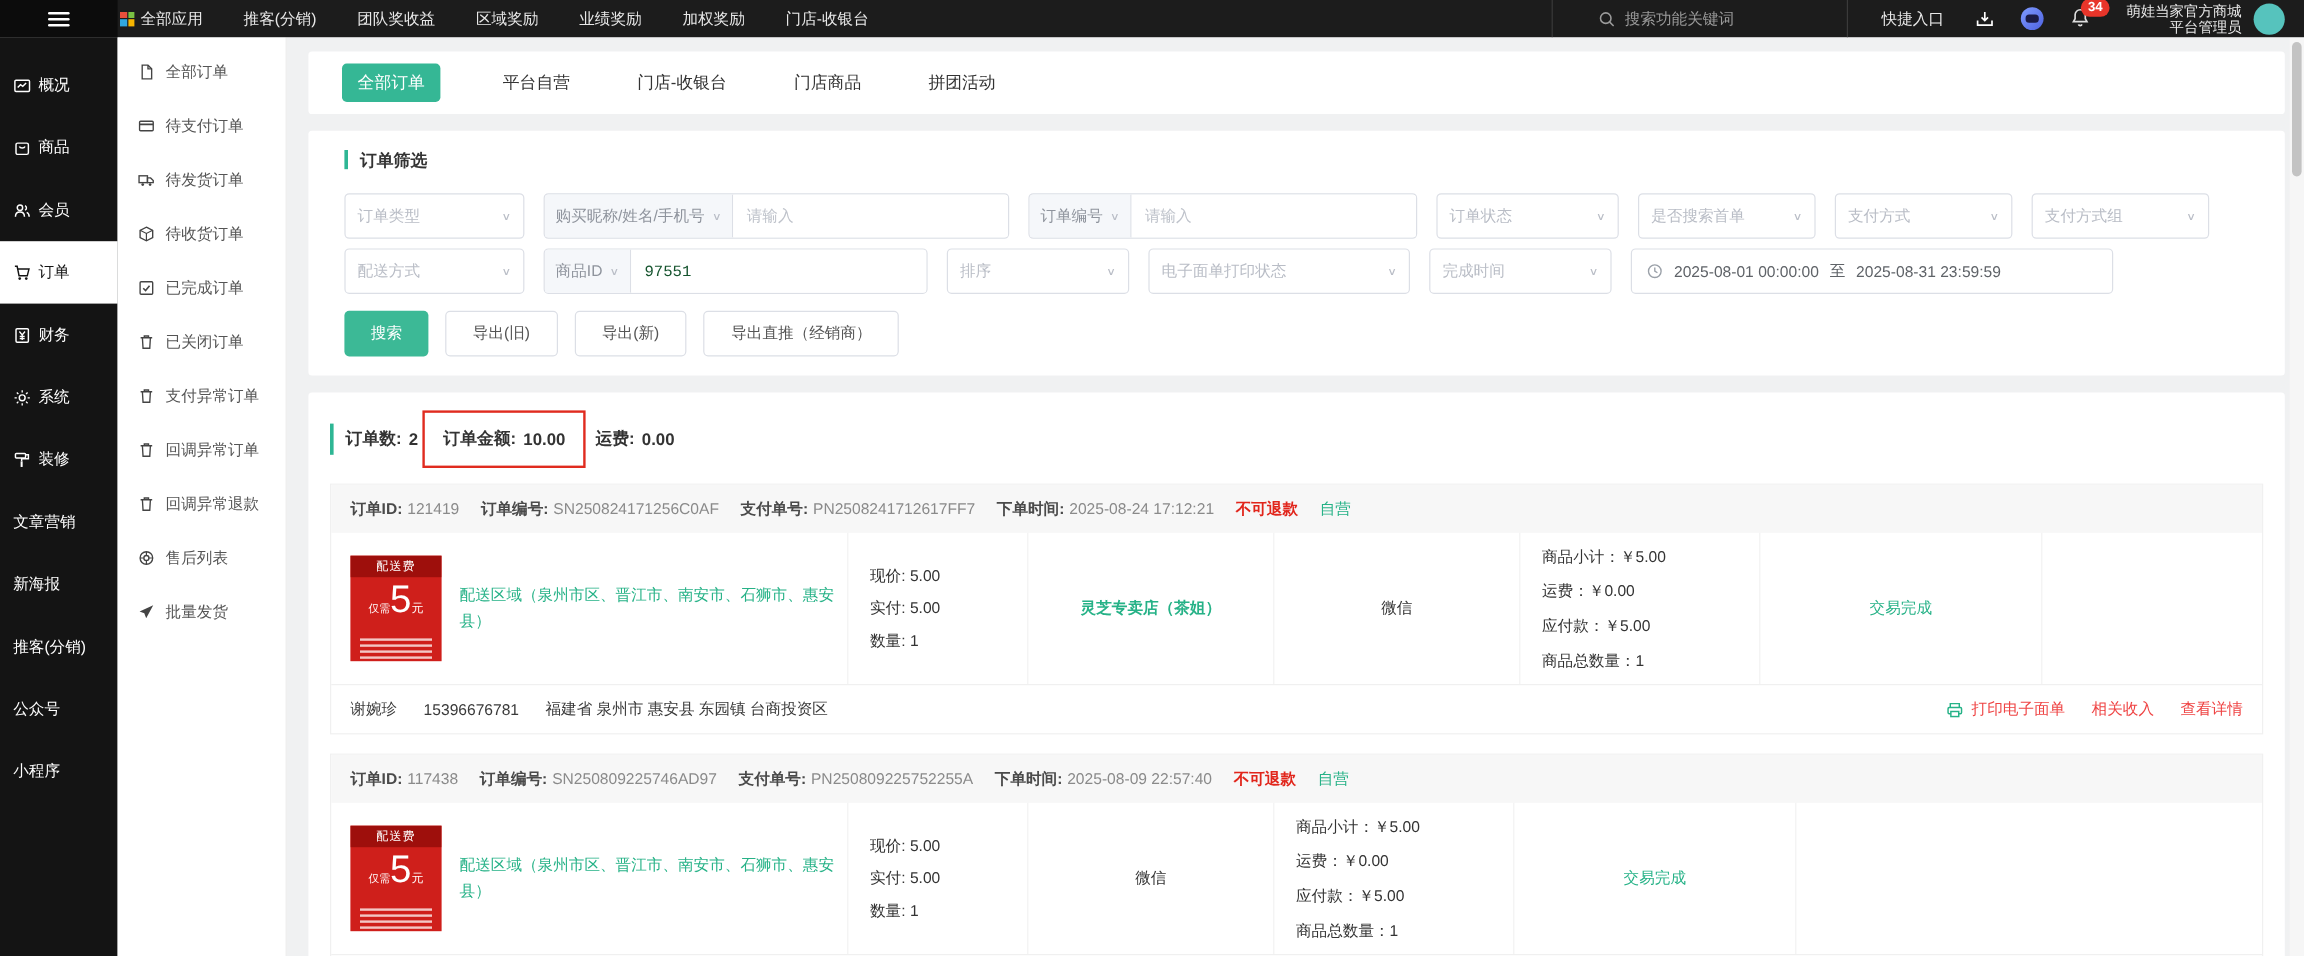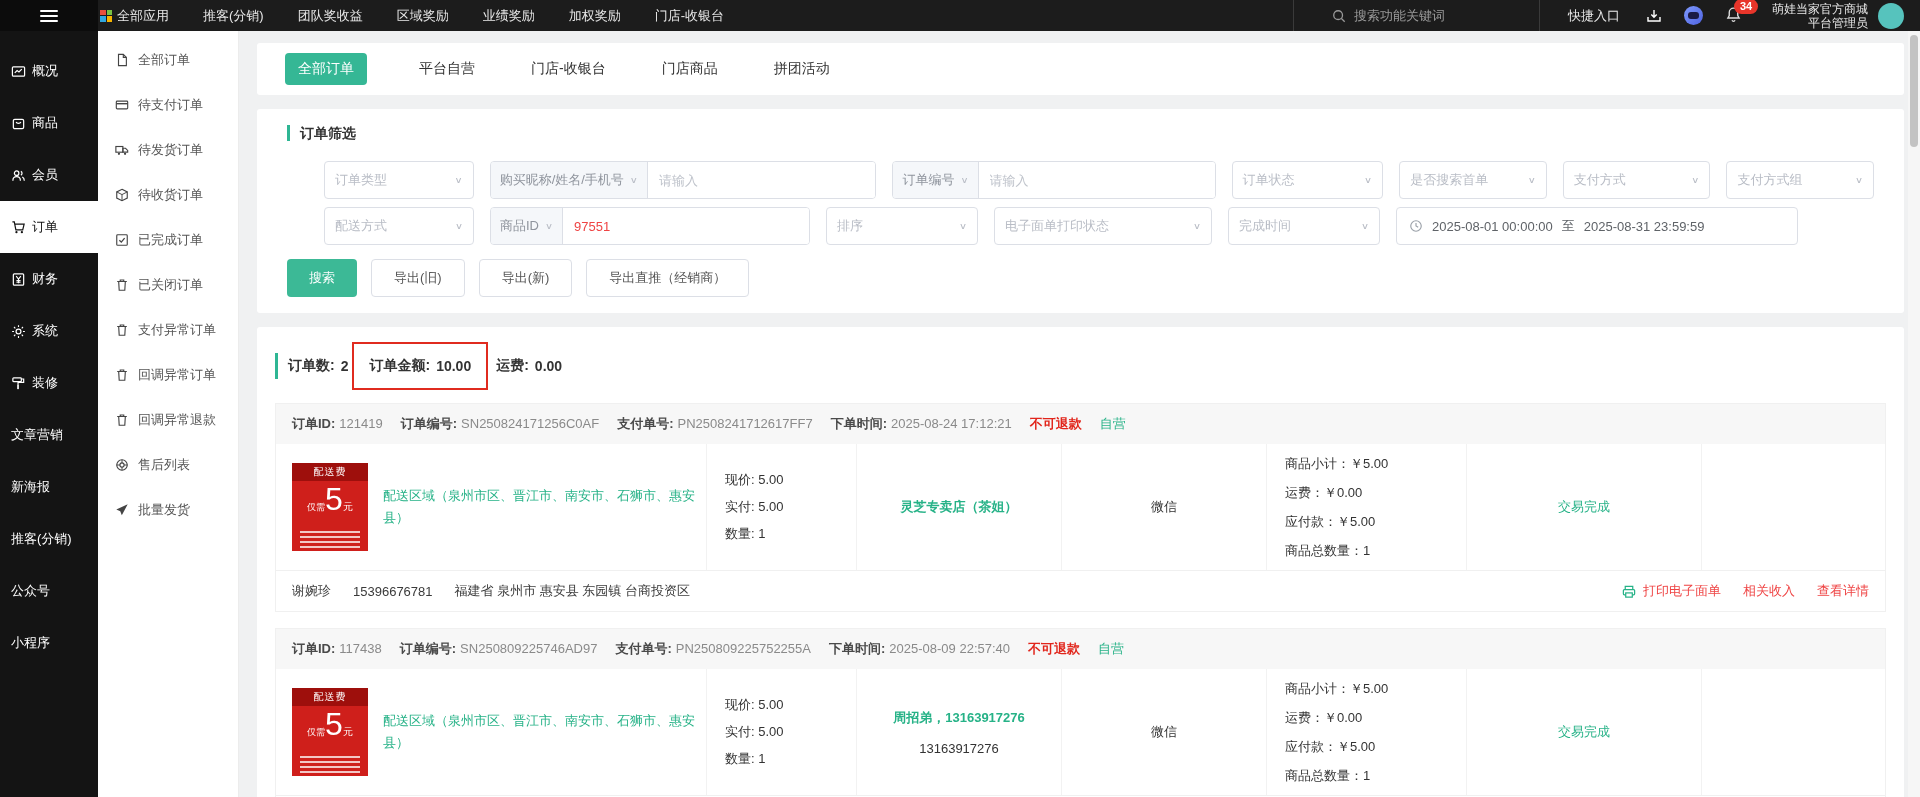--- a/index.html
+++ b/index.html
@@ -46,26 +46,26 @@
   .card { background:#fff; border-radius:3px; }
 
   
   .tabs-card { padding:10px 28px; display:flex; align-items:center; gap:48px; margin-bottom:14px; }
   .tab { font-size:14px; color:#333; padding:7px 4px; cursor:pointer; white-space:nowrap; }
   .tab.active { background:#35b795; color:#fff; border-radius:4px; padding:7px 13px; }
 
   
   .filter-card { padding:16px 30px 16px; margin-bottom:14px; }
   .section-title { font-size:14px; font-weight:bold; color:#333; border-left:3px solid #2eb694; padding-left:10px; line-height:16px; margin-bottom:20px; }
-  .filter-row { display:flex; gap:16px; margin-bottom:8px;margin-left:37px; }
+  .filter-row { display:flex; gap:16px; margin-bottom:8px; }
   .f-select { height:38px; border:1px solid #dcdfe6; border-radius:4px; display:flex; align-items:center; justify-content:space-between; padding:0 10px; color:#b9bdc6; font-size:13px; background:#fff; cursor:pointer; white-space:nowrap; }
   .chev { color:#b9bdc6; font-size:11px; margin-left:6px; transform:scaleY(.8); }
   .f-compound { display:flex; border:1px solid #dcdfe6; border-radius:4px; overflow:hidden; height:38px; }
   .f-prepend { background:#f5f7fa; border-right:1px solid #dcdfe6; display:flex; align-items:center; padding:0 9px; color:#8f949d; white-space:nowrap; cursor:pointer; }
-  .f-compound input { border:none; outline:none; padding:0 11px; font-size:13px; color:#ef4444; font-family:Liberation Sans, sans-serif; min-width:0; flex:1; }
+  .f-compound input { border:none; outline:none; padding:0 11px; font-size:13px; color:#14532d; font-family:Liberation Mono, monospace; min-width:0; flex:1; }
   .f-compound input::placeholder { color:#bfc3cb; }
   .f-date { height:38px; border:1px solid #dcdfe6; border-radius:4px; display:flex; align-items:center; gap:9px; padding:0 12px; color:#5f6368; white-space:nowrap; }
   .btn-row { display:flex; gap:14px; margin-top:14px; }
   .btn { height:38px; border-radius:4px; padding:0 22px; font-size:13px; display:inline-flex; align-items:center; cursor:pointer; border:none; font-family:inherit;text-align:center; }
   .btn-primary { background:#3cb996; color:#fff; }
   .btn-plain { background:#fff; border:1px solid #dcdfe6; color:#555; }
 
   
   .orders-card { padding:18px 18px 20px; }
   .summary { display:flex; align-items:center; border-left:3px solid #2eb694; padding-left:10px; margin:8px 0 24px; font-size:14px; font-weight:bold; color:#333; height:26px; }
@@ -521,24 +521,20 @@
                   <i></i>
                 </div>
             </div>
             <div class="p-name">配送区域（泉州市区、晋江市、南安市、石狮市、惠安县）</div>
           </div>
           <div class="cell c-price">
             <span><span>现价:</span> <span>5.00</span></span>
             <span><span>实付:</span> <span>5.00</span></span>
             <span><span>数量:</span> <span>1</span></span>
           </div>
-          <div class="cell c-store">
-            <span class="store-main">周招弟，13163917276</span>
-            <span>13163917276</span>
-          </div>
           <div class="cell c-pay">
               <span>微信</span>
             </div>
           <div class="cell c-totals">
             <span><span>商品小计：</span><span>￥5.00</span></span>
             <span><span>运费：</span><span>￥0.00</span></span>
             <span><span>应付款：</span><span>￥5.00</span></span>
             <span><span>商品总数量：</span><span>1</span></span>
           </div>
           <div class="cell c-status">

